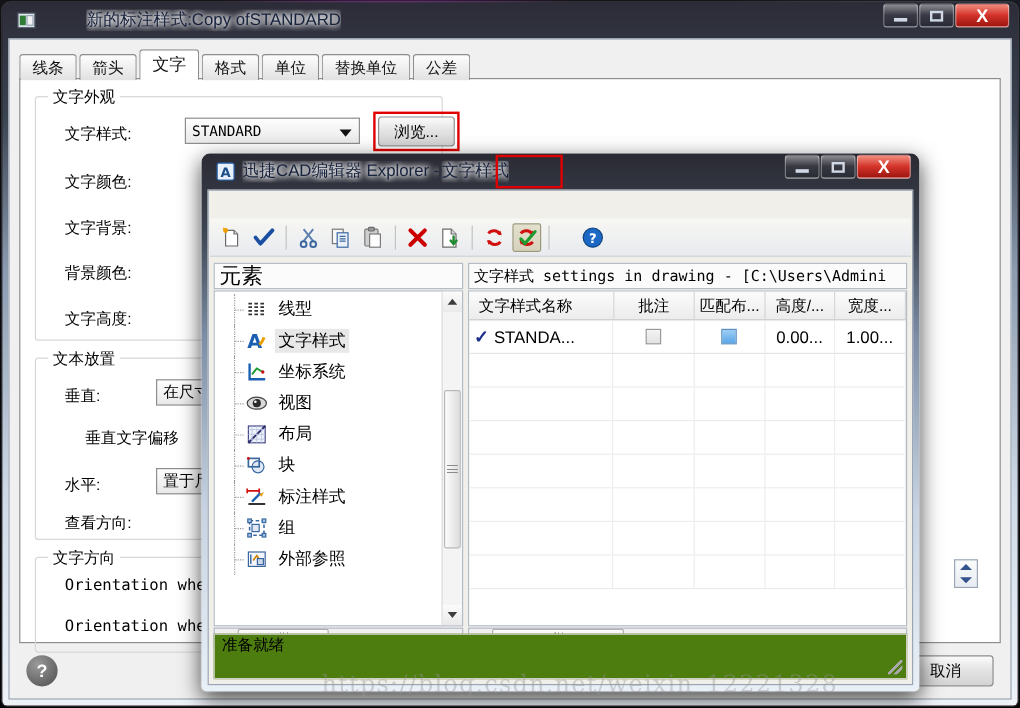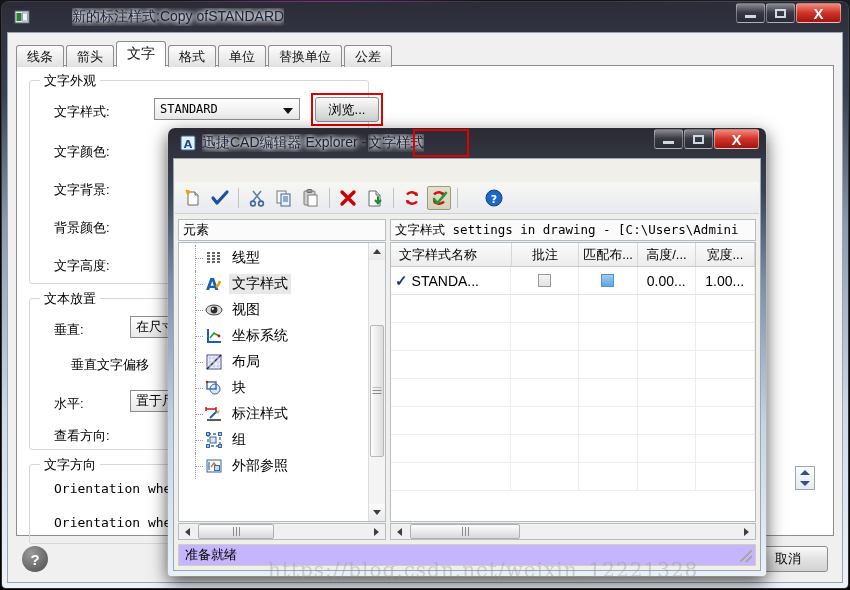--- a/index.html
+++ b/index.html
@@ -287,21 +287,21 @@
   }
   .panel-right {
     position: absolute; left: 216px; top: 60px; right: 4px; bottom: 30px;
   }
   .panel-header {
     height: 22px;
     background: #fbfbfb;
     border: 1px solid #b4bcc6;
     display: flex; align-items: center;
     padding-left: 4px;
-    font-size: 13px; color: #000;
+    font-size: 18px; color: #000;
     white-space: nowrap; overflow: hidden;
   }
   .panel-header.mono { font-family: "DejaVu Sans Mono", monospace; font-size: 12.5px; }
   .panel-body {
     position: absolute; left: 0; right: 0; top: 23px; bottom: 18px;
     background: #fff;
     border: 1px solid #b4bcc6;
     overflow: hidden;
   }
   
@@ -414,24 +414,24 @@
     border: 1px solid #9a9a9a;
     background: linear-gradient(180deg,#f4f4f4,#e2e2e2);
   }
   .cellcheck.blue {
     border: 1px solid #5a8fc0;
     background: linear-gradient(180deg,#9ecdf5,#5aa6e8);
   }
   .check-mark { color: #1c2f8c; font-size: 15px; font-weight: bold; margin-right: 4px; }
 
   .statusbar {
-    position: absolute; left: 4px; right: 4px; bottom: 4px; height: 22px;
-    background: #c4b5fd;
+    position: absolute; left: 4px; right: 4px; bottom: 4px; height: 38px;
+    background: #4d7c0f;
     border: 1px solid #cfcdc5;
-    display: flex; align-items: center;
+    display: flex; align-items: flex-start;
     padding-left: 6px;
     font-size: 13px; color: #000;
   }
   .resize-grip {
     position: absolute; right: 3px; bottom: 3px;
     width: 12px; height: 12px;
     background:
       linear-gradient(135deg, transparent 0 45%, #a8a8a8 45% 58%, transparent 58%),
       linear-gradient(135deg, transparent 0 68%, #a8a8a8 68% 81%, transparent 81%);
   }
@@ -684,38 +684,38 @@
                     <path d="M11 12c2-1 3-3 4-6" stroke="#e8a000" stroke-width="2.4" fill="none"></path>
                   </svg>
                 </span>
                 <span class="tlabel">文字样式</span>
               </div>
 
               <div class="tree-item">
                 <span class="dots"></span>
                 <span class="ticon">
                   <svg width="18" height="18" viewBox="0 0 18 18">
+                    <path d="M3 2v13h13" stroke="#1b5fb0" stroke-width="2" fill="none"></path>
+                    <path d="M5 11l4-5 5 3" stroke="#1f9a2f" stroke-width="1.6" fill="none"></path>
+                    <circle cx="14" cy="9" r="1.4" fill="#d01010"></circle>
+                  </svg>
+                </span>
+                <span class="tlabel">坐标系统</span>
+              </div>
+
+              <div class="tree-item">
+                <span class="dots"></span>
+                <span class="ticon">
+                  <svg width="18" height="18" viewBox="0 0 18 18">
                     <ellipse cx="9" cy="9" rx="8" ry="5" fill="#d9d9d9" stroke="#444"></ellipse>
                     <circle cx="9" cy="9" r="3.4" fill="#2b2b2b"></circle>
                     <circle cx="7.8" cy="7.8" r="1.1" fill="#fff"></circle>
                   </svg>
                 </span>
                 <span class="tlabel">视图</span>
-              </div>
-
-              <div class="tree-item">
-                <span class="dots"></span>
-                <span class="ticon">
-                  <svg width="18" height="18" viewBox="0 0 18 18">
-                    <path d="M3 2v13h13" stroke="#1b5fb0" stroke-width="2" fill="none"></path>
-                    <path d="M5 11l4-5 5 3" stroke="#1f9a2f" stroke-width="1.6" fill="none"></path>
-                    <circle cx="14" cy="9" r="1.4" fill="#d01010"></circle>
-                  </svg>
-                </span>
-                <span class="tlabel">坐标系统</span>
               </div>
 
               <div class="tree-item">
                 <span class="dots"></span>
                 <span class="ticon">
                   <svg width="18" height="18" viewBox="0 0 18 18">
                     <rect x="2" y="2" width="14" height="14" fill="#eef2fa" stroke="#4a4a8a"></rect>
                     <path d="M2 16L16 2" stroke="#2b2b6b" stroke-width="1.6"></path>
                     <path d="M5 2v14M9 2v14M13 2v14M2 5h14M2 9h14M2 13h14" stroke="#b9c3e0" stroke-width=".7"></path>
                   </svg>

